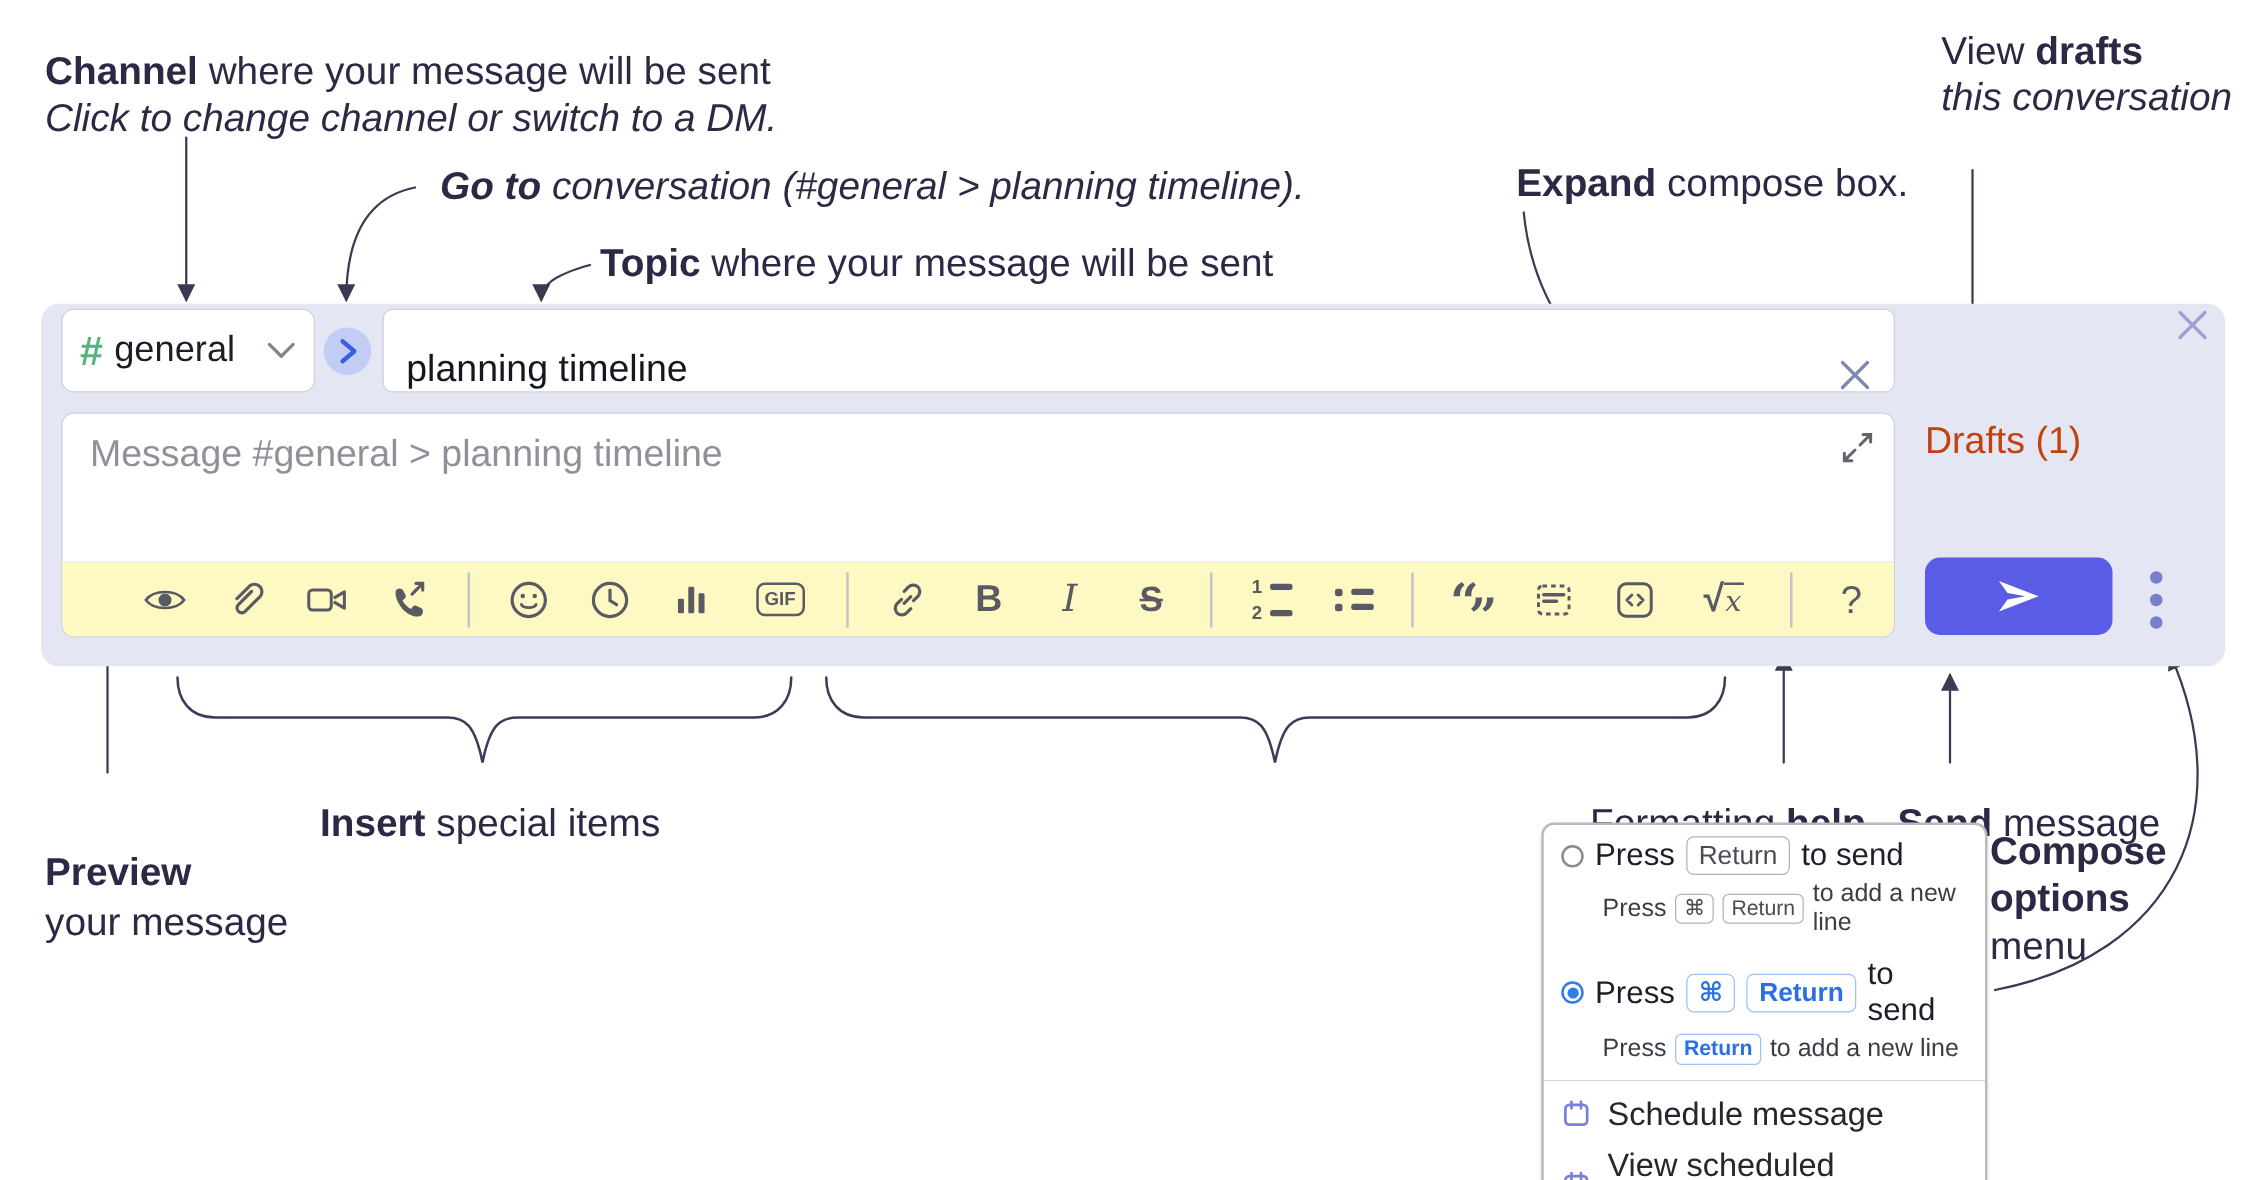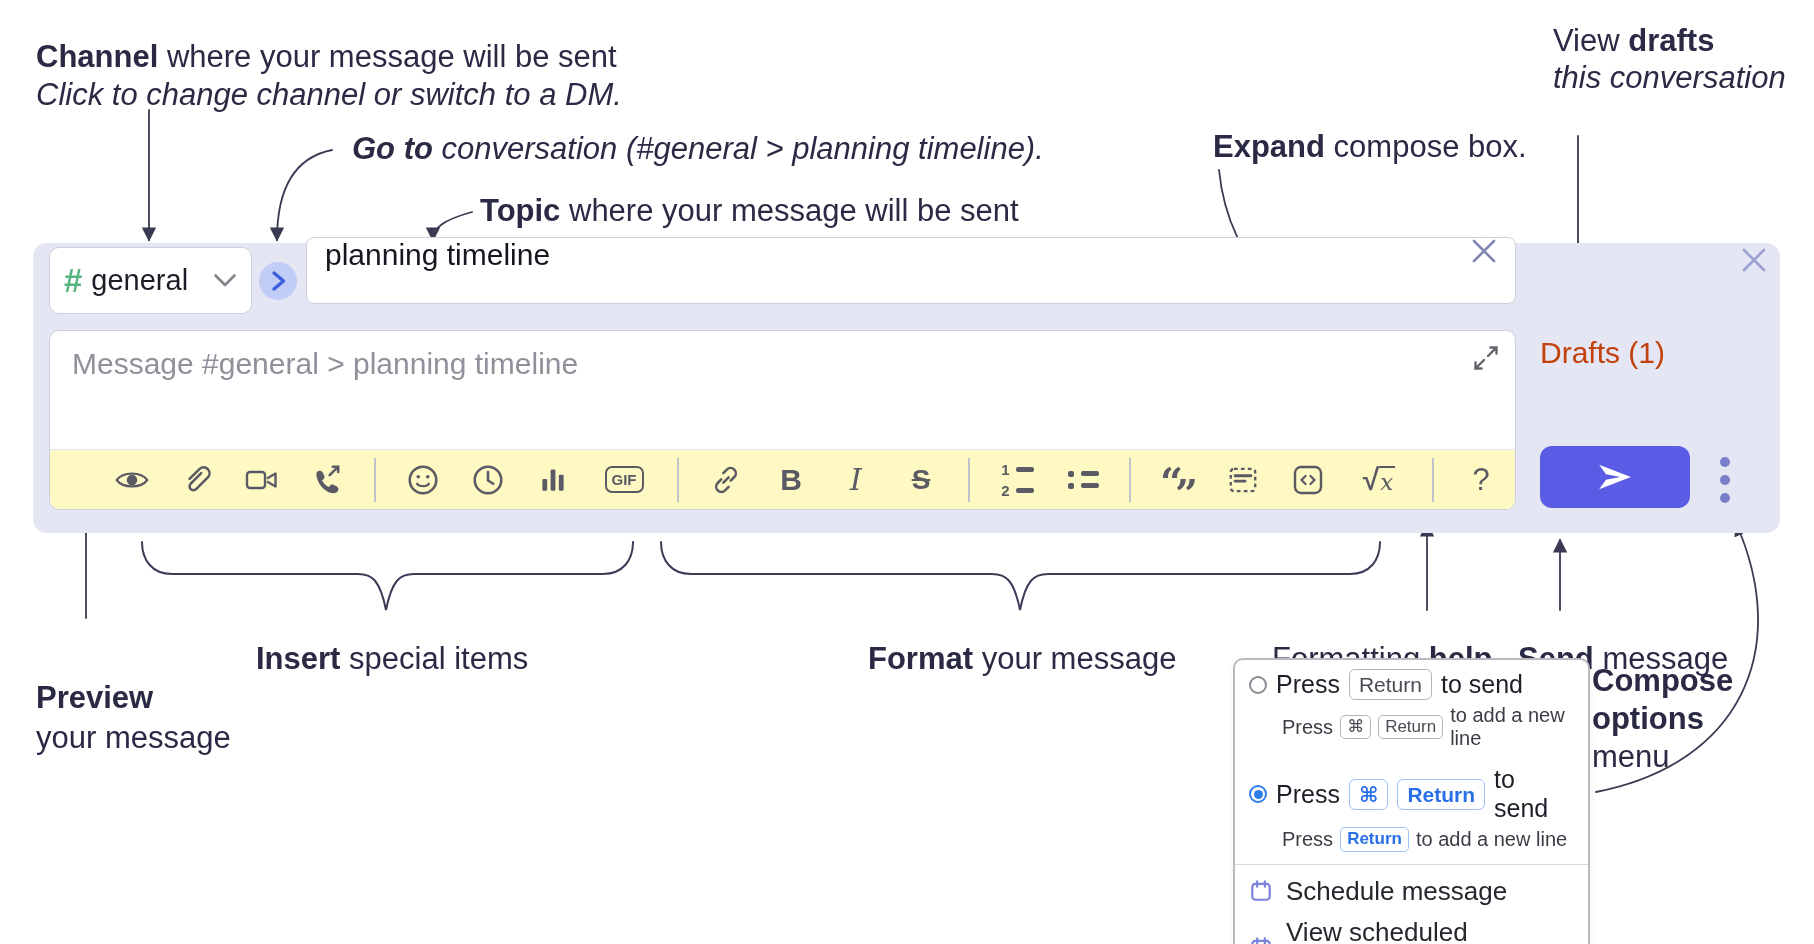--- a/index.html
+++ b/index.html
@@ -15,21 +15,21 @@
   #lines{position:absolute;left:0;top:0;pointer-events:none;}
 
   
   .compose-bg{position:absolute;left:33px;top:243px;width:1747px;height:290px;background:#e4e6f3;border-radius:14px;}
   .white-box{position:absolute;background:#fff;border:1.5px solid #cdd0de;box-sizing:border-box;}
   .channel-box{left:49px;top:247px;width:203px;height:67px;border-radius:10px;display:flex;align-items:center;padding:0 14px;gap:9px;}
   .hash{color:#58b47e;font-size:33px;font-weight:700;line-height:1;}
   .channel-name{color:#1d1d28;font-size:29px;}
   .chev-down{margin-left:auto;display:flex;}
   .go-circle{position:absolute;left:259px;top:262px;width:38px;height:38px;border-radius:50%;background:#c2cdf5;display:flex;align-items:center;justify-content:center;}
-  .topic-box{left:306px;top:237px;width:1210px;height:67px;border-radius:8px;display:flex;align-items:flex-start;padding:0 18px;}
+  .topic-box{left:306px;top:247px;width:1210px;height:67px;border-radius:8px;display:flex;align-items:flex-end;padding:0 18px;}
   .topic-text{color:#16161f;font-size:30px;}
   .topic-clear{margin-left:auto;display:flex;cursor:pointer;}
   .msg-box{left:49px;top:330px;width:1467px;height:180px;border-radius:10px;}
   .msg-placeholder{position:absolute;left:22px;top:16px;font-size:30px;color:#90909a;}
   .expand-btn{position:absolute;right:14px;top:12px;display:flex;}
   .toolbar{position:absolute;left:0;bottom:0;width:100%;height:60px;background:#fef9c3;border-top:1px solid #e3e3ea;border-radius:0 0 9px 9px;display:flex;align-items:center;gap:29px;padding-left:64px;box-sizing:border-box;}
   .tbi{width:36px;height:36px;display:flex;align-items:center;justify-content:center;color:#5a5a64;flex:0 0 auto;}
   .tb-div{width:2px;height:44px;background:#c2c2ca;flex:0 0 auto;}
   .tb-text{font-size:30px;color:#5a5a64;}
   .tb-b{font-weight:700;}
@@ -124,23 +124,20 @@
 
   <div class="ann" style="left:36px;top:634px;line-height:40px;margin-top:44px;">
     <div><b>Preview</b></div>
     <div>your message</div>
   </div>
 
   <div class="ann" style="left:256px;top:640px;text-align:right;">
     <b>Insert</b><span> special items</span>
   </div>
 
-  <div class="ann" style="left:868px;top:640px;">
-    <b>Format</b><span> your message</span>
-  </div>
 
   <div class="ann" style="left:1272px;top:640px;">
     <span>Formatting </span><b>help</b>
   </div>
 
   <div class="ann" style="left:1518px;top:640px;">
     <b>Send</b><span> message</span>
   </div>
 
   <div class="ann" style="left:1592px;top:662px;line-height:38px;">

